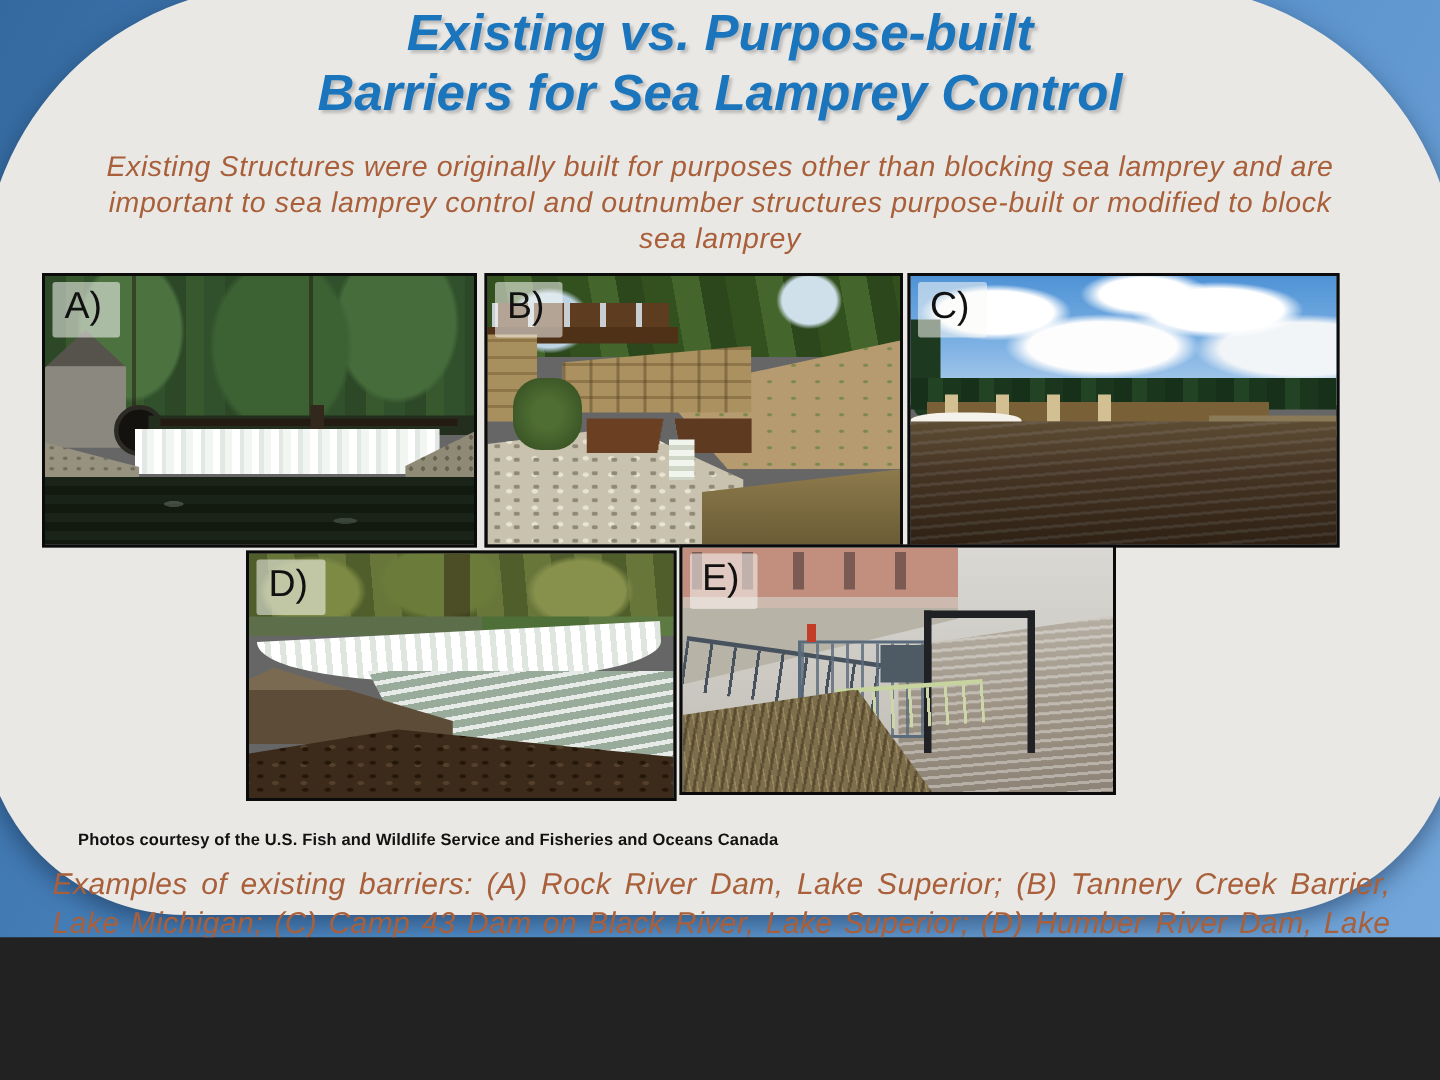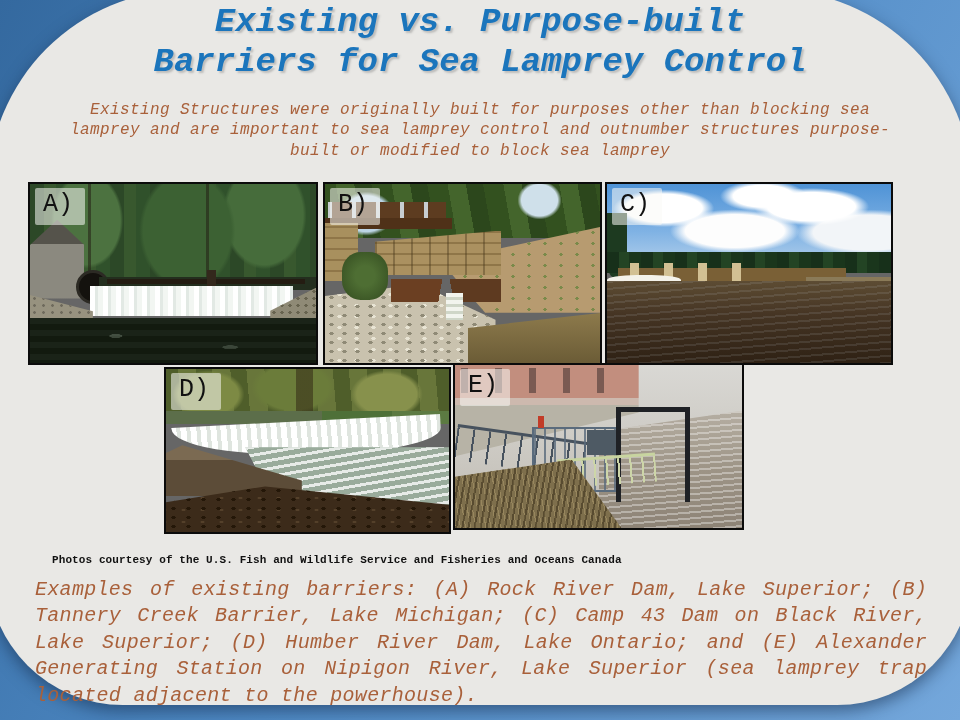--- a/index.html
+++ b/index.html
@@ -1,36 +1,36 @@
 <!DOCTYPE html>
 <html style="--title-blue: #1b75bc; --accent-orange: #a9603a; --card-bg: #e9e8e5; --background-top: #34699f; --background-bottom: #74a7db;"><head>
 <meta charset="utf-8">
 <style>
   html,body{margin:0;padding:0;background:#222;}
   .slide{
-    position:relative;width:960px;height:720px;overflow:hidden;
-    font-family:Liberation Mono, monospace;
+    position:relative;width:960px;height:625px;overflow:hidden;
+    font-family:Liberation Sans, sans-serif;
     background:linear-gradient(118deg,#34699f 0%,#4f8ac5 48%,#74a7db 100%);
   }
   .card{
     position:absolute;left:-12px;right:-12px;top:-10px;bottom:15px;
     background:var(--card-bg,#e9e8e5);
     border-radius:200px 200px 135px 135px;
     box-shadow:0 6px 16px rgba(15,35,65,.5);
   }
   .title{
     position:absolute;left:0;right:0;top:12px;text-align:center;
     font-size:34px;line-height:1.18;font-weight:bold;font-style:italic;
     color:var(--title-blue,#1b75bc);
     text-shadow:2px 2px 2px rgba(110,110,110,.35);
   }
   .title span{display:block;}
   .subtitle{
     position:absolute;left:68px;right:68px;top:110px;margin:0;text-align:center;
-    font-size:16px;line-height:1.27;font-style:italic;
+    font-size:19px;line-height:1.27;font-style:italic;
     color:var(--accent-orange,#a9603a);letter-spacing:.4px;
   }
   .photo{position:absolute;border:2px solid #0b0b0b;box-sizing:border-box;overflow:hidden;background:#666;}
   .ph-a{left:40px;top:192px;width:290px;height:183px;}
   .ph-b{left:335px;top:192px;width:279px;height:183px;}
   .ph-c{left:617px;top:192px;width:288px;height:183px;}
   .ph-d{left:176px;top:377px;width:287px;height:167px;}
   .ph-e{left:465px;top:373px;width:291px;height:167px;}
   .ph-label{
     position:absolute;left:5px;top:4px;z-index:9;

